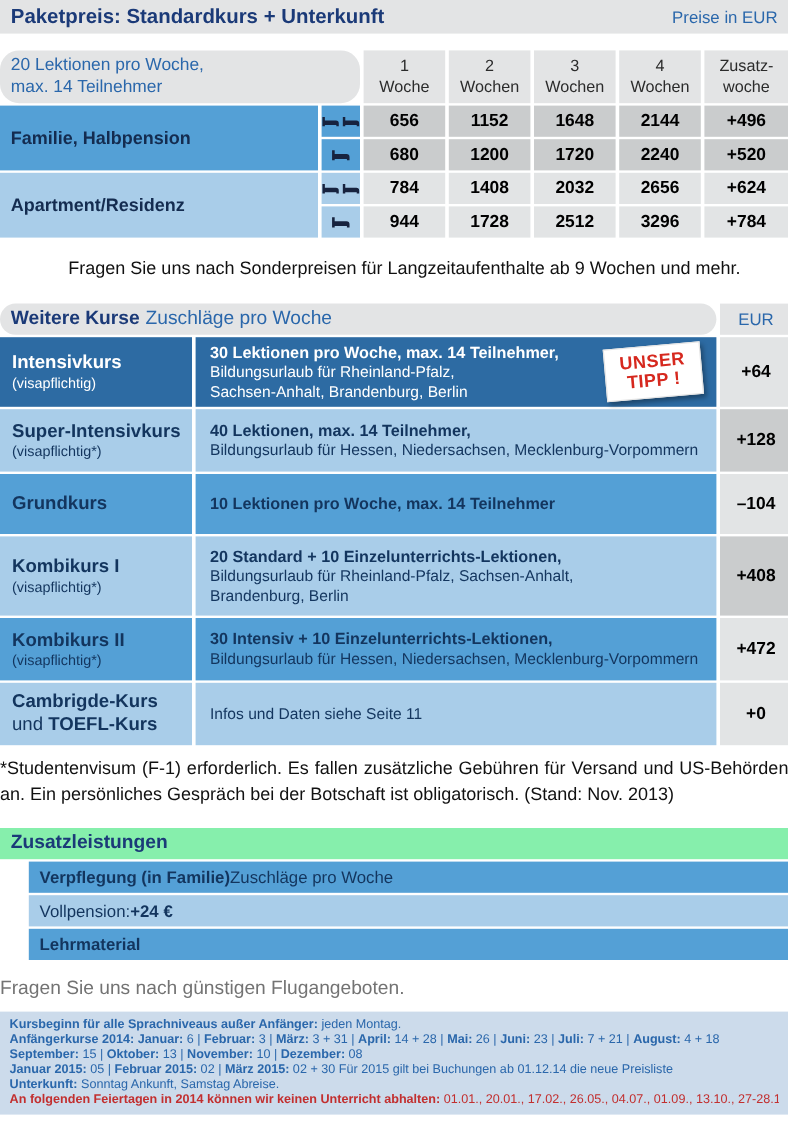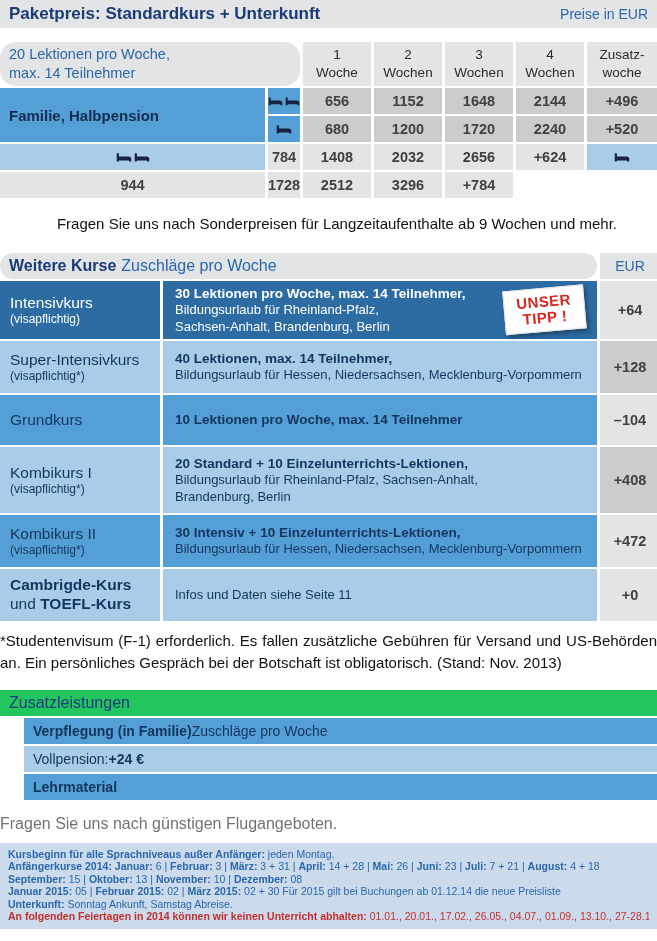--- a/index.html
+++ b/index.html
@@ -29,41 +29,41 @@
             align-items:flex-start; justify-content:center;
             font-size:14.5px; color:#2a67ab; line-height:1.32; }
   .s1-colhead { background:#e3e4e5; flex-direction:column; justify-content:center;
                 font-size:13.5px; color:#2b2b2b; line-height:1.3; text-align:center; }
   .acc-label { padding-left:9px; font-size:15px; font-weight:700; color:#142c50; }
   .bg-mblue { background:#54a0d6; }
   .bg-lblue { background:#a9cde9; }
   .bed-cell { justify-content:center; gap:2px; }
   .bed { display:block; }
   .bed path { fill:#17233f; }
-  .price { justify-content:center; font-size:14.5px; font-weight:700; color:#404040; }
+  .price { justify-content:center; font-size:14.5px; font-weight:700; color:#000000; }
   .bg-gdark { background:#cacccd; }
   .bg-glight{ background:#e2e4e5; }
 
   
   .note1 { margin:17px 0 21px; text-align:center; font-size:15px; color:#111;padding-left:17px; }
   .note2 { margin:15px 0 10px; font-size:16px; color:#737373; }
 
   
   .s2-grid { display:grid; width:657px;
              grid-template-columns:160px 434px 60px;
              grid-template-rows:26px 58px 52px 50px 66px 52px 52px;
              gap:2px 3px; background:#fff; }
   .s2-head { background:#e3e4e5; padding-left:9px; font-size:16px; }
   .s2-head .h1 { color:#1b3a78; font-weight:700; }
   .s2-head .h2 { color:#2a67ab; font-weight:400; margin-left:5px; }
   .s2-eur { background:#e3e4e5; justify-content:center; font-size:14px; color:#2a67ab; }
   .bg-dblue { background:#2d6ba3; }
   .course-label { flex-direction:column; align-items:flex-start; justify-content:center;
                   padding-left:10px; line-height:1.15; }
-  .course-label .nm { font-size:15.5px; font-weight:400; }
+  .course-label .nm { font-size:15.5px; font-weight:700; }
   .course-label .visa { font-size:12px; margin-top:1px; }
   .txt-navy { color:#13355e; }
   .txt-white { color:#fff; }
   .course-desc { flex-direction:column; align-items:flex-start; justify-content:center;
                  padding:0 12px; line-height:1.27; position:relative; }
   .course-desc .db { font-size:13.5px; font-weight:700; }
   .course-desc .dr { font-size:13px; white-space:pre-line; }
   .nm-multi { font-size:15.5px; white-space:pre-line; line-height:1.2; color:#13355e; }
 
   .badge { position:absolute; right:12px; top:50%;
@@ -73,21 +73,21 @@
   .badge div { color:#d6281e; font-weight:700; font-size:15px; text-align:center;
                line-height:1.08; letter-spacing:.4px; }
 
   
   .footnote { margin:9px 0 16px; font-size:15px; line-height:1.45;
               color:#111; text-align:justify; }
 
   
   .s3 .row { width:657px; display:flex; align-items:center; padding-left:9px;
              margin-bottom:2px; }
-  .s3-head { height:26px; background:#22c55e; font-size:16px; color:#1b3a78; font-weight:400; }
+  .s3-head { height:26px; background:#86efac; font-size:16px; color:#1b3a78; font-weight:700; }
   .s3-r { font-size:14px; color:#13355e;margin-left:24px; }
   .h26 { height:26px; } .h28 { height:28px; }
 
   
   .footer { width:657px; background:#ccdbeb; padding:5px 8px 6px;
             font-size:10.5px; line-height:1.2; color:#2a67ab; }
   .footer .line { white-space:nowrap; overflow:hidden; }
   .footer .red { color:#c22f2f; }
 </style>
 </head>
@@ -146,20 +146,21 @@
           <svg class="bed" viewBox="0 0 22 14" width="16" height="11" aria-hidden="true">
     <path d="M1 1h3v4.5h13.5A3.5 3.5 0 0 1 21 9v3.5h-3V11H4v1.5H1z"></path>
   </svg>
         </div>
       <div class="cell price bg-gdark">680</div>
       <div class="cell price bg-gdark">1200</div>
       <div class="cell price bg-gdark">1720</div>
       <div class="cell price bg-gdark">2240</div>
       <div class="cell price bg-gdark">+520</div>
 
+      <div class="cell acc-label bg-lblue span2row">Apartment/Residenz</div>
       <div class="cell bed-cell bg-lblue bed-slot">
           <svg class="bed" viewBox="0 0 22 14" width="16" height="11" aria-hidden="true">
     <path d="M1 1h3v4.5h13.5A3.5 3.5 0 0 1 21 9v3.5h-3V11H4v1.5H1z"></path>
   </svg>
           <svg class="bed" viewBox="0 0 22 14" width="16" height="11" aria-hidden="true">
     <path d="M1 1h3v4.5h13.5A3.5 3.5 0 0 1 21 9v3.5h-3V11H4v1.5H1z"></path>
   </svg>
         </div>
       <div class="cell price bg-glight">784</div>
       <div class="cell price bg-glight">1408</div>

